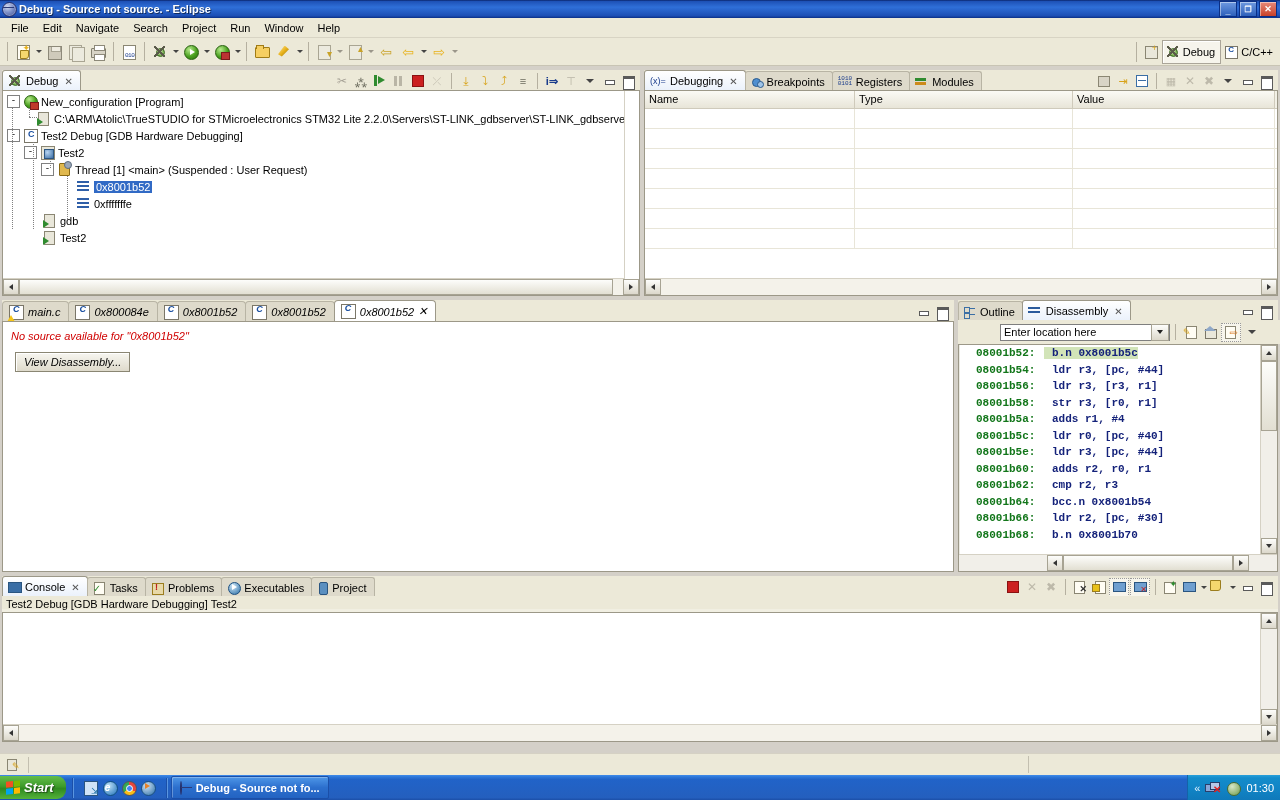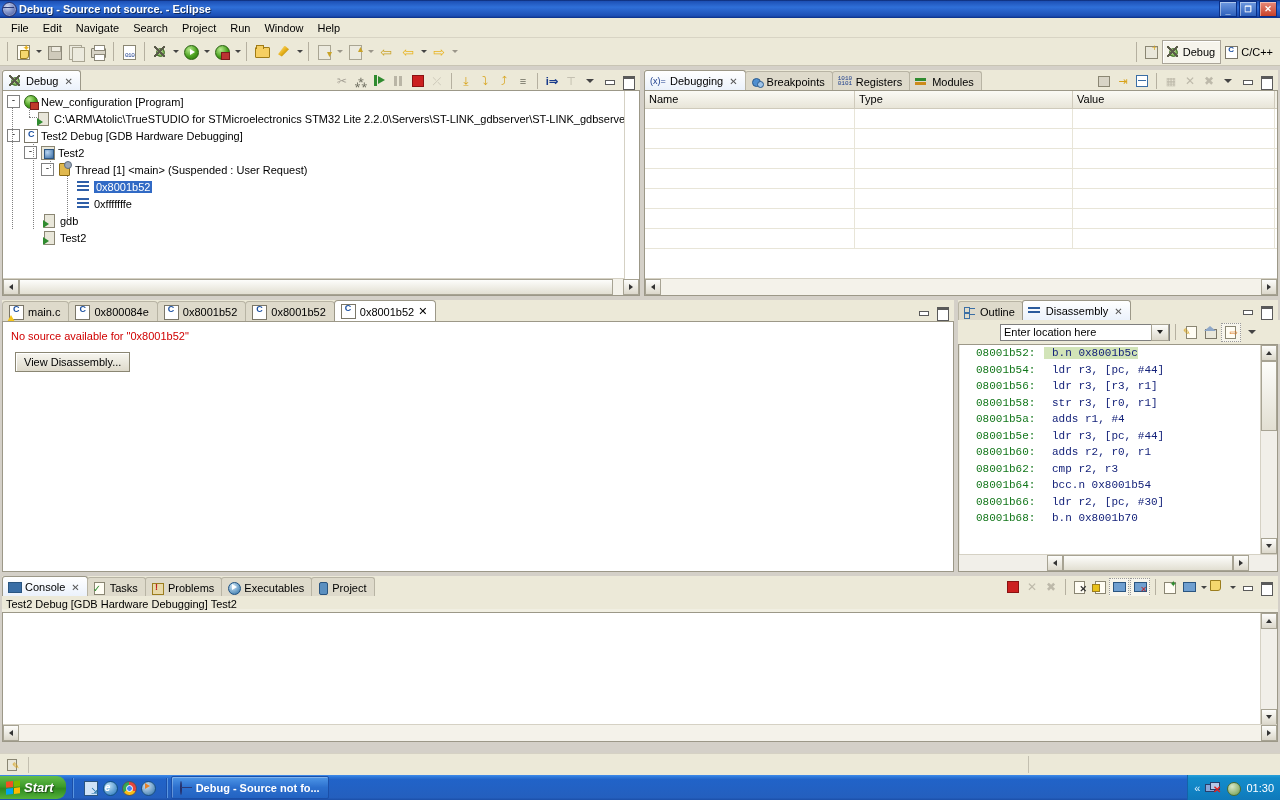--- a/index.html
+++ b/index.html
@@ -161,21 +161,21 @@
   .btn{display:inline-block;padding:3px 8px;font-size:11px;background:linear-gradient(to bottom,#f7f6f0,#dedacb);
     border:1px solid #8a8673;box-shadow:inset 1px 1px 0 #fff;}
 
   
   .dbar{height:24px;display:flex;align-items:center;background:#ece9d8;padding-left:42px;gap:2px;}
   .combo{width:170px;height:17px;background:#fff;border:1px solid #7f7f7f;display:flex;align-items:center;
     font-size:11px;padding-left:3px;box-sizing:border-box;}
   .combo .cbtn{margin-left:auto;width:16px;height:15px;background:linear-gradient(to bottom,#fdfdfb,#dcd8cb);
     border:1px solid #a7a393;display:flex;align-items:center;justify-content:center;}
   .dasm{position:absolute;background:#fff;font-family:"Liberation Mono",monospace;font-size:11px;overflow:hidden;}
-  .drow{height:16.5px;display:flex;align-items:center;white-space:nowrap;}
+  .drow{height:16.5px;display:flex;align-items:center;white-space:nowrap;font-weight:bold;}
   .daddr{color:#12761a;width:84px;padding-left:16px;box-sizing:border-box;}
   .dins{color:#14227a;padding-left:8px;}
   .drow.cur .dins-wrap{background:#d2e4b8;}
   .dgutter{position:absolute;left:0;top:0;bottom:0;width:16px;background:#ecebe3;border-right:1px solid #cfcabb;}
 
   
   .cline{font-size:11px;padding:2px 0 0 4px;}
 
   
   .statusbar{position:absolute;left:0;bottom:25px;width:1280px;height:21px;background:#ece9d8;border-top:1px solid #d5d1c4;
@@ -624,21 +624,21 @@
             <i></i>
           </div>
         <div class="sb-track"></div>
         <div class="sb-btn sb-right">
             <i></i>
           </div>
       </div>
     </div>
   </div>
 
-  <div class="view" style="left:2px;top:300px;width:952px;height:272px;">
+  <div class="view" style="left:2px;top:300px;width:952px;height:272px;font-style:italic;">
     <div class="etabs">
       <div class="etab">
         <span class="c-icon">
             <span class="warn-badge"></span>
           </span>
         <span>main.c</span>
       </div>
       <div class="etab">
         <span class="c-icon"></span>
         <span>0x800084e</span>
@@ -750,20 +750,24 @@
           <span class="daddr">08001b56:</span>
           <span class="dins">ldr  r3, [r3, r1]</span>
         </div>
         <div class="drow">
           <span class="daddr">08001b58:</span>
           <span class="dins">str  r3, [r0, r1]</span>
         </div>
         <div class="drow">
           <span class="daddr">08001b5a:</span>
           <span class="dins">adds r1, #4</span>
+        </div>
+        <div class="drow">
+          <span class="daddr">08001b5c:</span>
+          <span class="dins">ldr  r0, [pc, #40]</span>
         </div>
         <div class="drow">
           <span class="daddr">08001b5e:</span>
           <span class="dins">ldr  r3, [pc, #44]</span>
         </div>
         <div class="drow">
           <span class="daddr">08001b60:</span>
           <span class="dins">adds r2, r0, r1</span>
         </div>
         <div class="drow">

